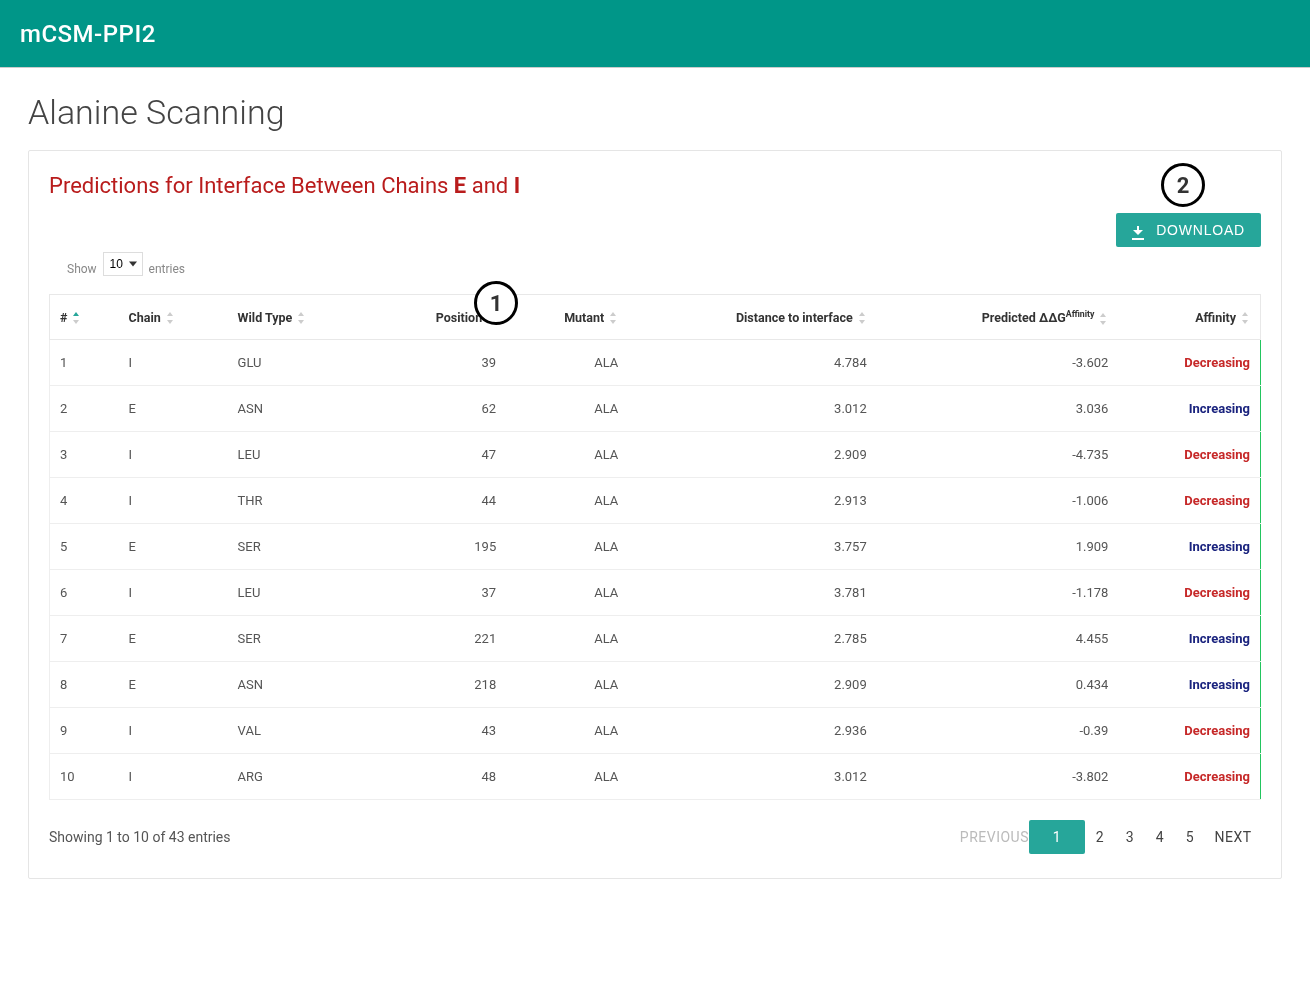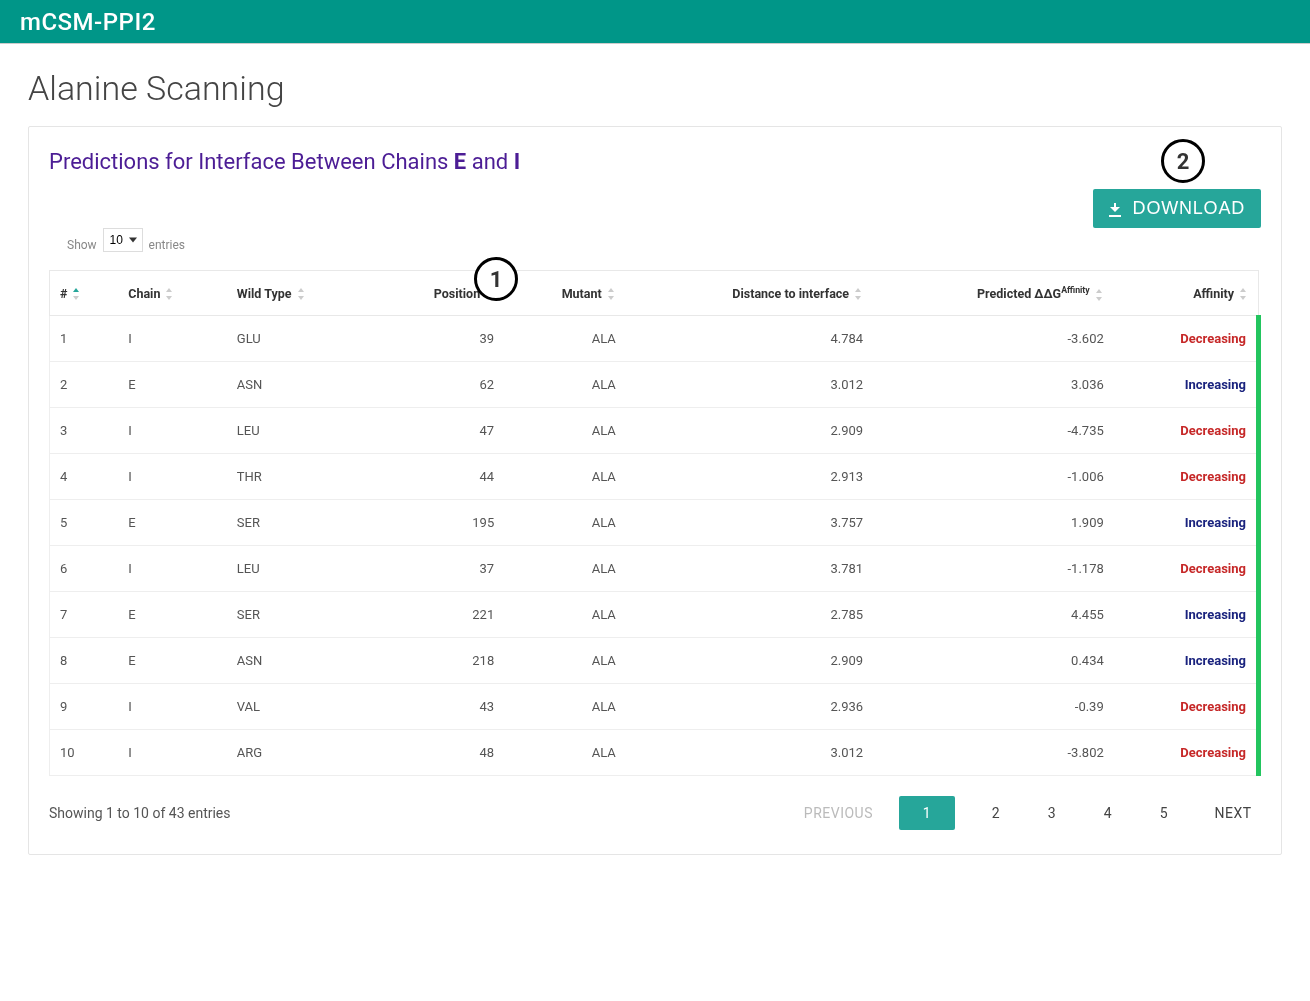--- a/index.html
+++ b/index.html
@@ -4,21 +4,21 @@
 <style>
   * { box-sizing: border-box; margin: 0; padding: 0; }
   body {
     font-family: -apple-system, BlinkMacSystemFont, "Segoe UI", Roboto, "Helvetica Neue", Arial, sans-serif;
     background: #fff;
     color: #333;
     width: 1310px;
   }
   .navbar {
     background: #009688;
-    height: 44px;
+    height: 68px;
     display: flex;
     align-items: center;
     justify-content: space-between;
     padding: 0 24px 0 20px;
     border-bottom: 1px solid #ccc;
   }
   .brand {
     color: #fff;
     font-size: 24px;
     font-weight: 500;
@@ -52,39 +52,39 @@
   .card {
     margin: 0 28px 28px 28px;
     border: 1px solid #e5e5e5;
     border-radius: 2px;
     padding: 22px 20px 24px 20px;
     position: relative;
   }
   .subtitle {
     font-size: 22px;
     font-weight: 400;
-    color: #4c1d95;
+    color: #b91c1c;
     margin-bottom: 38px;
   }
   .subtitle b { font-weight: 700; }
   .download-btn {
     position: absolute;
     top: 62px;
     right: 20px;
     background: #26a69a;
     color: #fff;
     border: none;
     padding: 9px 16px;
-    font-size: 18px;
+    font-size: 14px;
     font-weight: 500;
     letter-spacing: 0.8px;
     border-radius: 2px;
     cursor: pointer;
     display: flex;
-    align-items: center;
+    align-items: flex-end;
     gap: 12px;
   }
   .dl-icon {
     display: inline-block;
     width: 12px; height: 12px;
     position: relative;
   }
   .dl-icon::before {
     content: "";
     position: absolute;
@@ -193,34 +193,33 @@
   }
   .sort-arrows.asc::before { border-bottom-color: #26a69a; }
   tbody td {
     padding: 15px 10px;
     border: 1px solid #eee;
     border-left: none;
     border-right: none;
     color: #555;
   }
   tbody tr td:first-child { border-left: 1px solid #eee; }
-  tbody tr td:last-child { border-right: 5px solid #22c55e; }
+  tbody tr td:last-child { border-right: 1px solid #22c55e; }
   .decreasing { color: #c62828; font-weight: 700; }
   .increasing { color: #1a237e; font-weight: 700; }
   .table-footer {
     display: flex;
     justify-content: space-between;
     align-items: center;
     margin-top: 20px;
     font-size: 14px;
     color: #555;
   }
   .pagination {
     display: flex;
-    gap: 26px;
     align-items: flex-start;
   }
   .page-btn {
     min-width: 56px;
     height: 34px;
     display: flex;
     align-items: center;
     justify-content: center;
     font-size: 14px;
     color: #444;

